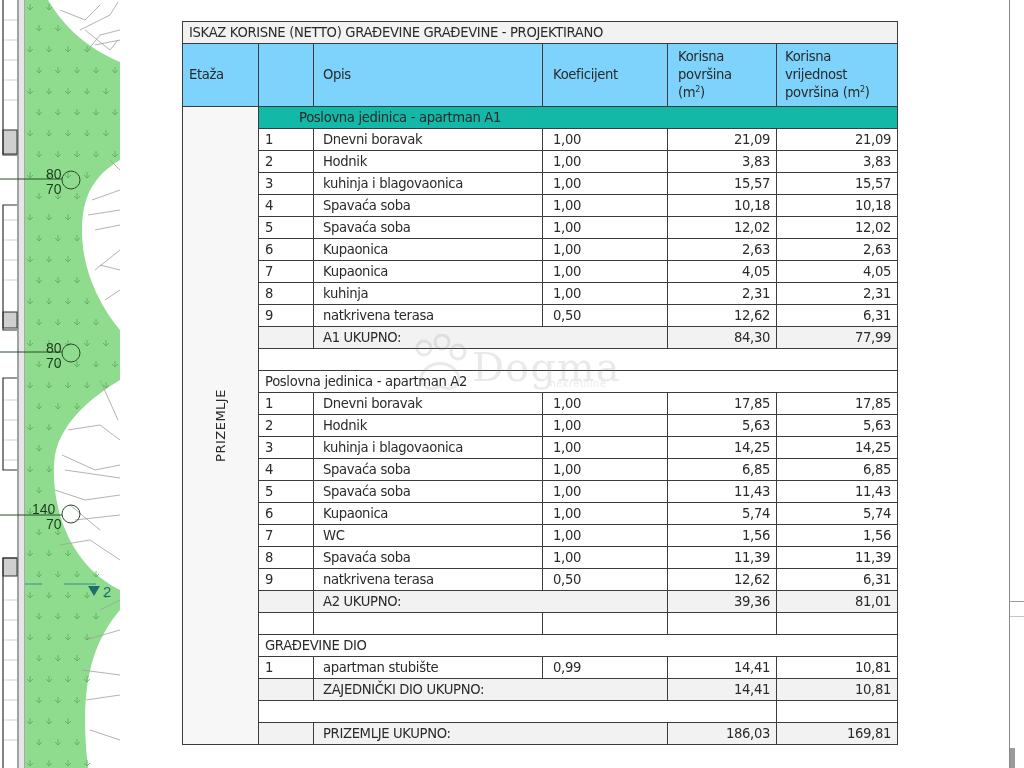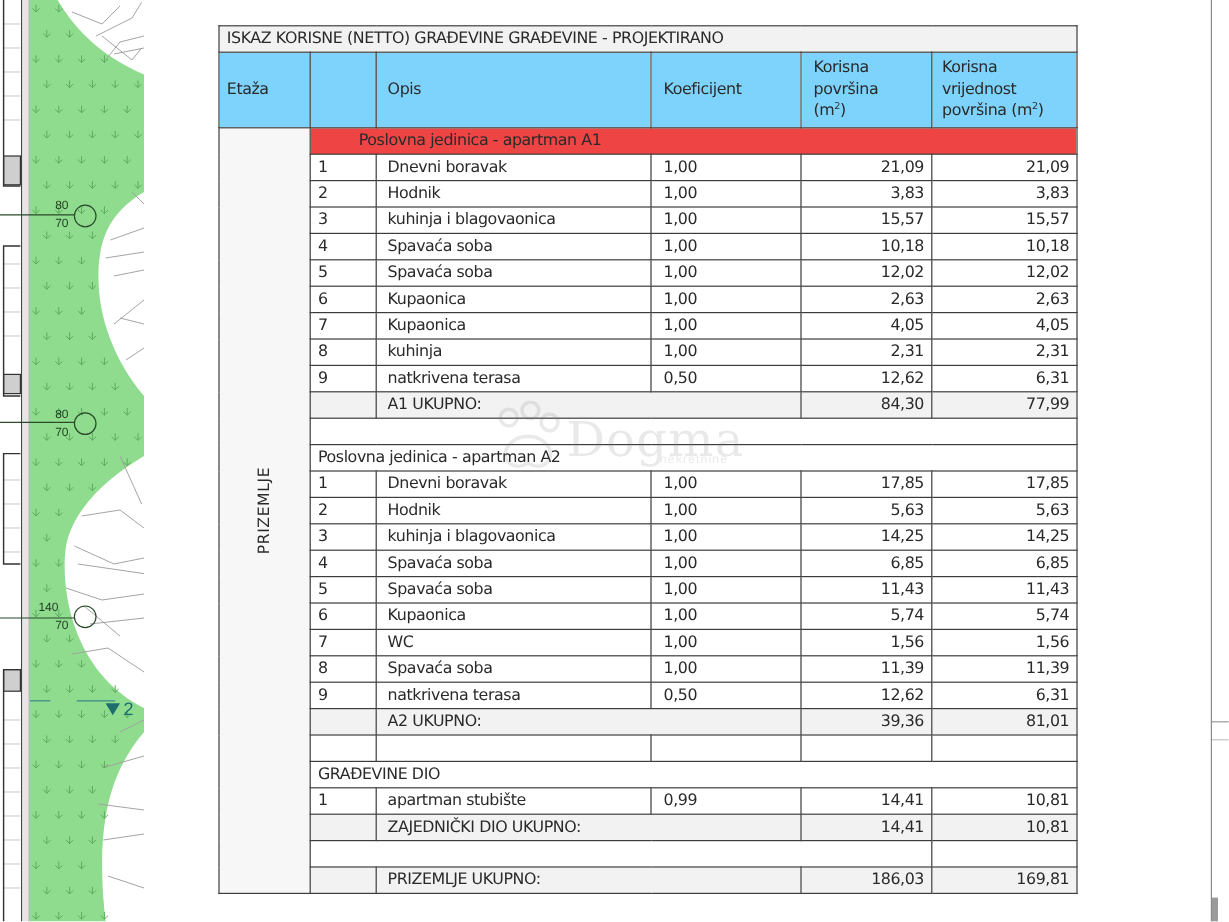--- a/index.html
+++ b/index.html
@@ -5,21 +5,21 @@
     html, body { margin: 0; padding: 0; }
     body {
       width: 1024px; height: 768px; position: relative; overflow: hidden;
       background: #ffffff;
       font-family: "Liberation Sans", sans-serif;
     }
     
     .drawing { position: absolute; left: 0; top: 0; width: 180px; height: 768px; }
     .drawing svg { position: absolute; left: 0; top: 0; }
     .level-label {
-      position: absolute; font-size: 10px; color: #1e3a1e;
+      position: absolute; font-size: 14px; color: #1e3a1e;
       font-family: "Liberation Sans", sans-serif;
     }
     .section-marker-num {
       position: absolute; font-size: 15px; color: #1f6e6e;
     }
     
     .frame-v { position: absolute; left: 1009px; top: 0; width: 1px; height: 768px; background: #8a8a8a; }
     .frame-h1 { position: absolute; left: 1009px; top: 601px; width: 15px; height: 1px; background: #9a9a9a; }
     .frame-h2 { position: absolute; left: 1010px; top: 616px; width: 14px; height: 1px; background: #c4c4c4; }
     .frame-block { position: absolute; left: 1010px; top: 748px; width: 5px; height: 20px; background: #9a9a9a; }
@@ -315,21 +315,21 @@
           <span>(m</span><sup>2</sup><span>)</span>
         </td>
         <td style="padding-left:8px">
           <span>Korisna</span><br>
           <span>vrijednost</span><br>
           <span>površina (m</span><sup>2</sup><span>)</span>
         </td>
       </tr>
     <tr class="group-title">
           <td class="etaza-cell" rowspan="29"><span class="vertical-label">PRIZEMLJE</span></td>
-          <td class="gt" colspan="5" style="background: #ef4444; padding-left: 40px;">Poslovna jedinica - apartman A1</td>
+          <td class="gt" colspan="5" style="background: #14b8a6; padding-left: 40px;">Poslovna jedinica - apartman A1</td>
         </tr>
         <tr class="row">
           <td>1</td>
           <td style="padding-left:9px">Dnevni boravak</td>
           <td style="padding-left:10px">1,00</td>
           <td class="num">21,09</td>
           <td class="num">21,09</td>
         </tr>
         <tr class="row">
           <td>2</td>

